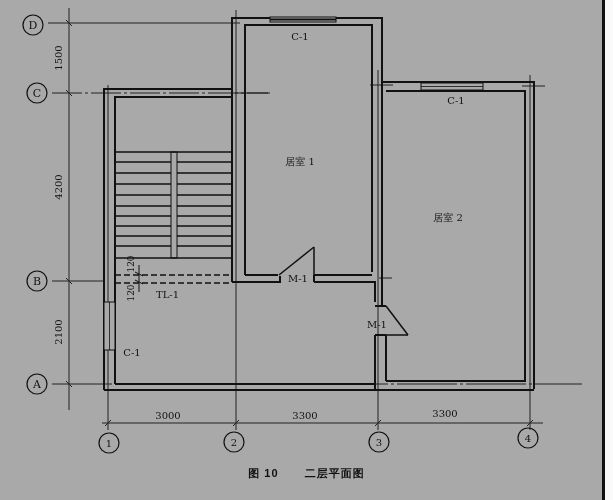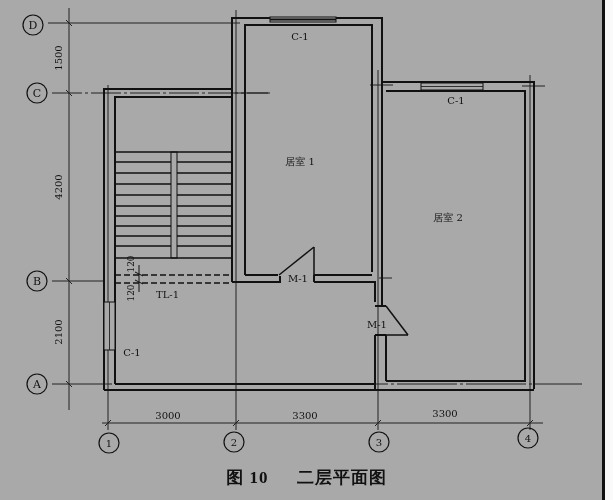--- a/index.html
+++ b/index.html
@@ -1,21 +1,21 @@
 <!DOCTYPE html>
 <html><head>
 <meta charset="utf-8">
 <style>
   html, body { margin:0; padding:0; }
   body { width:613px; height:500px; background:#a9a9a9; overflow:hidden; position:relative; font-family:"DejaVu Serif", serif; }
   #plan { position:absolute; left:0; top:0; width:613px; height:500px; }
   .lbl { font-family:"DejaVu Serif", serif; fill:#111; }
   .edge { position:absolute; left:602px; top:0; width:3px; height:500px; background:#111; }
   .edge-r { position:absolute; left:605px; top:0; width:8px; height:500px; background:#fafafa; }
-  .caption { position:absolute; left:0; width:613px; top:466px; text-align:center; font-family:Liberation Serif, serif; font-size:17px; font-weight:bold; color:#111; letter-spacing:1px; }
+  .caption { position:absolute; left:0; width:613px; top:466px; text-align:center; font-family:Liberation Sans, sans-serif; font-size:11px; font-weight:bold; color:#111; letter-spacing:1px; }
   .caption span { display:inline-block; }
 </style>
 </head>
 <body>
 
 <svg id="plan" viewBox="0 0 613 500" xmlns="http://www.w3.org/2000/svg">
 
   <g stroke="#222" stroke-width="1" fill="none">
     <line x1="48" y1="23" x2="240" y2="23"></line>
     <line x1="52" y1="93" x2="270" y2="93" stroke-dasharray="30,3,3,3"></line>

